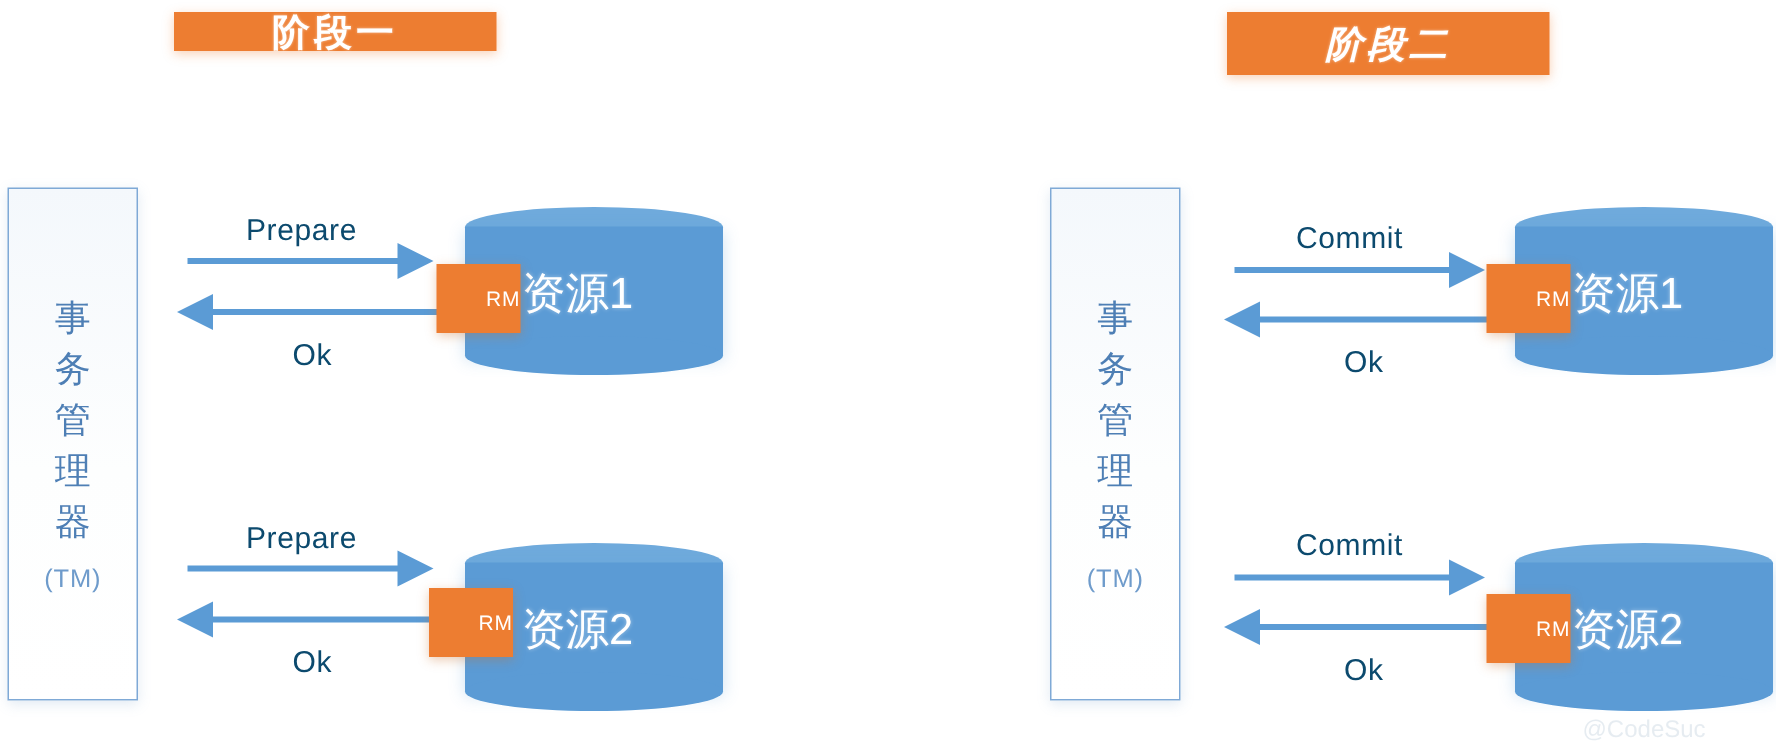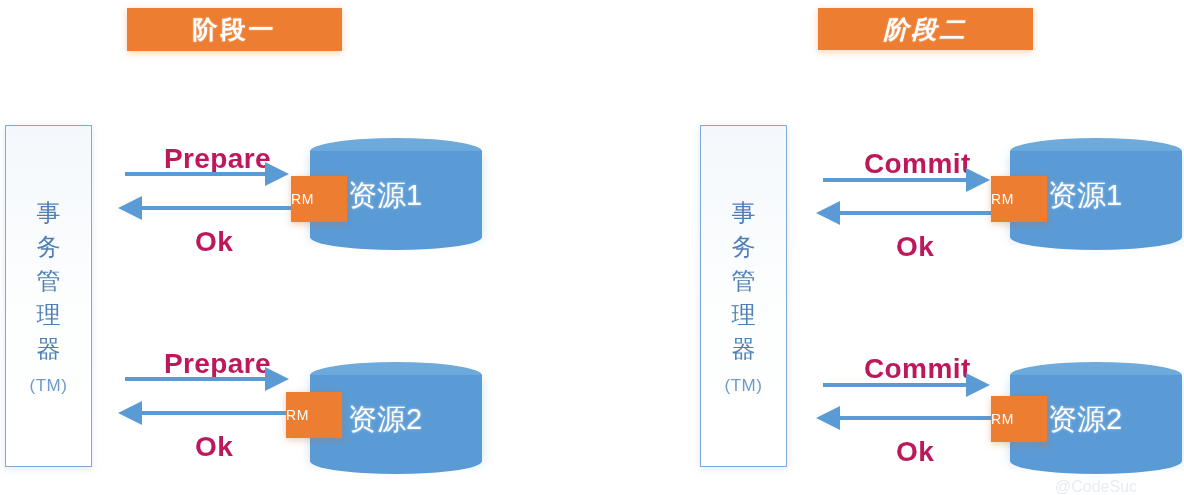--- a/index.html
+++ b/index.html
@@ -84,25 +84,24 @@
     top: 0px;
     width: 0; height: 0;
     border-top: 12px solid transparent;
     border-bottom: 12px solid transparent;
   }
   .arrow-head.right { border-left: 24px solid #5B9BD5; }
   .arrow-head.left  { border-right: 24px solid #5B9BD5; }
 
   .arrow-label {
     position: absolute;
-    color: #be185d;
-    font-size: 28px;
+    color: #0c4a6e;
+    font-size: 20px;
     white-space: nowrap;
     letter-spacing: 0.4px;
-    font-weight: bold;
   }
 
   
   .cylinder { position: absolute; }
   .cyl-body {
     position: absolute;
     left: 0;
     background: #5B9BD5;
     box-shadow: 0 3px 10px rgba(91,155,213,0.3);
   }
@@ -128,21 +127,21 @@
     z-index: 4;
   }
 
   
   .rm-badge {
     position: absolute;
     background: #ED7D31;
     box-shadow: 0 2px 7px rgba(200,110,40,0.35);
     display: flex;
     align-items: center;
-    justify-content: flex-start;
+    justify-content: flex-end;
     z-index: 5;
   }
   .rm-badge .rm-text {
     color: #ffffff;
     font-size: 14px;
     letter-spacing: 0.6px;
   }
 
   
   .watermark {
@@ -159,21 +158,21 @@
     font-size: 16px;
     white-space: nowrap;
     z-index: 8;
   }
 </style>
 </head>
 <body>
 
 <div class="canvas">
 
-  <div class="phase-banner" style="left:127px; top:8px; width:215px; height:43px;">
+  <div class="phase-banner" style="left:116px; top:8px; width:215px; height:26px;">
     <span class="label">阶段一</span>
   </div>
 
   <div class="tm-box" style="left:5px; top:125px; width:85px; height:340px;">
     <div class="tm-chars">
       <span>事</span>
       <span>务</span>
       <span>管</span>
       <span>理</span>
       <span>器</span>

